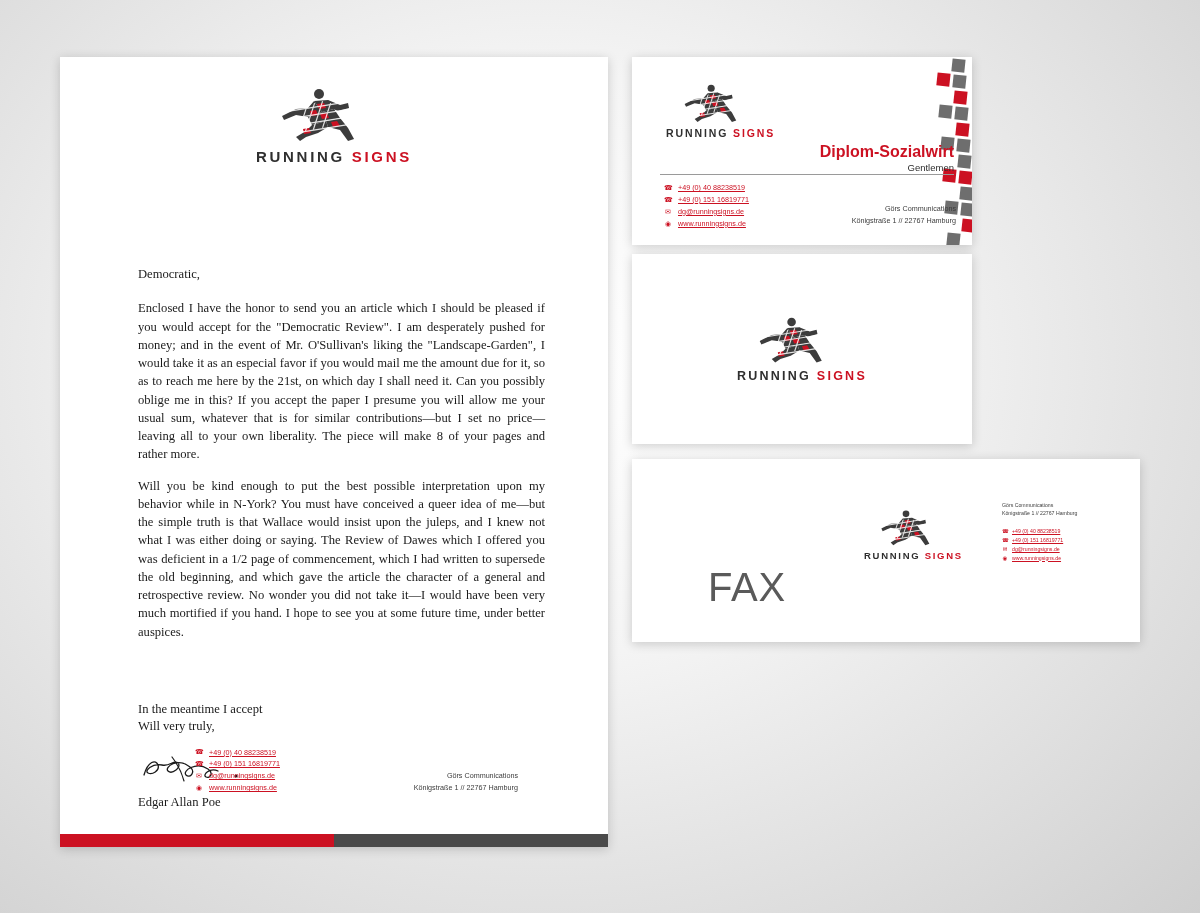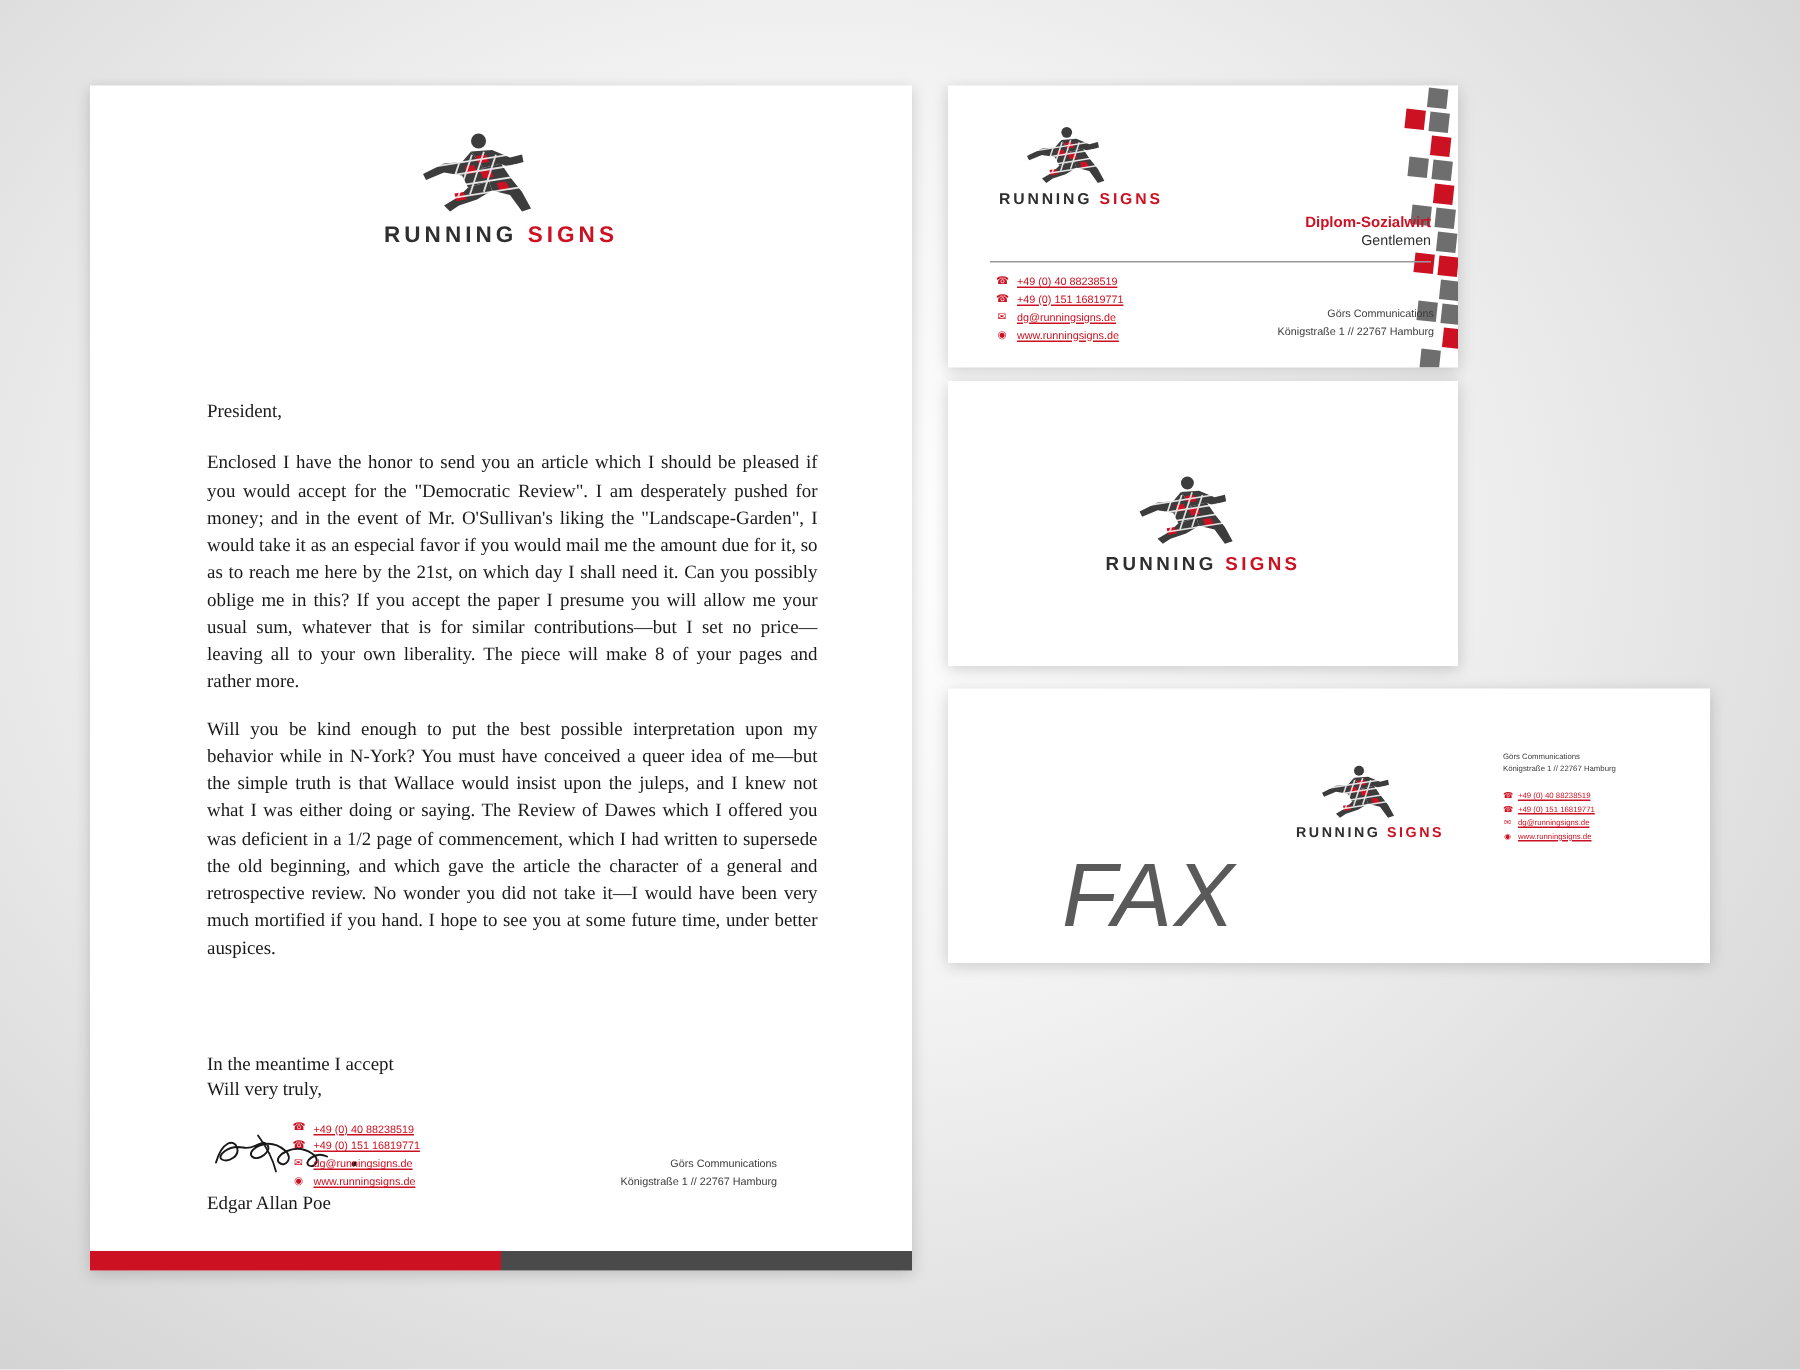--- a/index.html
+++ b/index.html
@@ -149,21 +149,21 @@
     font-size: 10.5px;
     margin-top: 2px;
   }
   #buscard .title-block {
     position: absolute;
     right: 18px;
     top: 86px;
     text-align: right;
   }
   #buscard .job {
-    font-size: 10px;
+    font-size: 16px;
     font-weight: bold;
     color: #cc1122;
   }
   #buscard .role {
     font-size: 9.5px;
     color: #2f2f2f;
     margin-top: 1px;
   }
   #buscard .rule {
     position: absolute;
@@ -214,25 +214,24 @@
   #fax {
     left: 632px;
     top: 459px;
     width: 508px;
     height: 183px;
   }
   #fax .fax-word {
     position: absolute;
     left: 76px;
     top: 108px;
-    font-size: 60px;
+    font-size: 40px;
     color: #5a5a5a;
     letter-spacing: 0.02em;
     line-height: 1;
-    font-style: italic;
   }
   #fax .logo-wrap {
     position: absolute;
     left: 232px;
     top: 50px;
     text-align: center;
   }
   #fax .wordmark {
     font-size: 9.5px;
     margin-top: 2px;
@@ -292,21 +291,21 @@
           <rect x="42" y="45" width="52" height="1.2" transform="rotate(-9 42 45)"></rect>
         </g>
       </svg>
       <div class="wordmark">
         <span class="w1">RUNNING</span>
         <span class="w2">SIGNS</span>
       </div>
     </div>
 
     <div class="letter-body">
-      <p class="salutation">President,</p>
+      <p class="salutation">Democratic,</p>
       <p>Enclosed I have the honor to send you an article which I should be pleased if you would accept for the "Democratic Review". I am desperately pushed for money; and in the event of Mr. O'Sullivan's liking the "Landscape-Garden", I would take it as an especial favor if you would mail me the amount due for it, so as to reach me here by the 21st, on which day I shall need it. Can you possibly oblige me in this? If you accept the paper I presume you will allow me your usual sum, whatever that is for similar contributions—but I set no price—leaving all to your own liberality. The piece will make 8 of your pages and rather more.</p>
       <p>Will you be kind enough to put the best possible interpretation upon my behavior while in N-York? You must have conceived a queer idea of me—but the simple truth is that Wallace would insist upon the juleps, and I knew not what I was either doing or saying. The Review of Dawes which I offered you was deficient in a 1/2 page of commencement, which I had written to supersede the old beginning, and which gave the article the character of a general and retrospective review. No wonder you did not take it—I would have been very much mortified if you hand. I hope to see you at some future time, under better auspices.</p>
       <p class="closing">In the meantime I accept</p>
       <p style="margin:0">Will very truly,</p>
       <div class="signature">
         <svg width="120" height="38" viewBox="0 0 120 38">
           <path d="M6,24 C10,10 18,8 20,14 C22,20 14,24 10,22 C6,20 14,12 24,14 C32,16 36,8 40,12 C44,16 34,24 30,20 C26,16 40,6 52,16 C58,21 52,28 48,24 C44,20 58,10 70,18 C76,22 72,28 68,26 C64,24 72,16 80,20" fill="none" stroke="#1a1a1a" stroke-width="1.3" stroke-linecap="round"></path>
           <path d="M34,6 C40,14 44,22 46,30" fill="none" stroke="#1a1a1a" stroke-width="1.2" stroke-linecap="round"></path>
           <circle cx="98" cy="25" r="1.6" fill="#1a1a1a"></circle>
         </svg>

